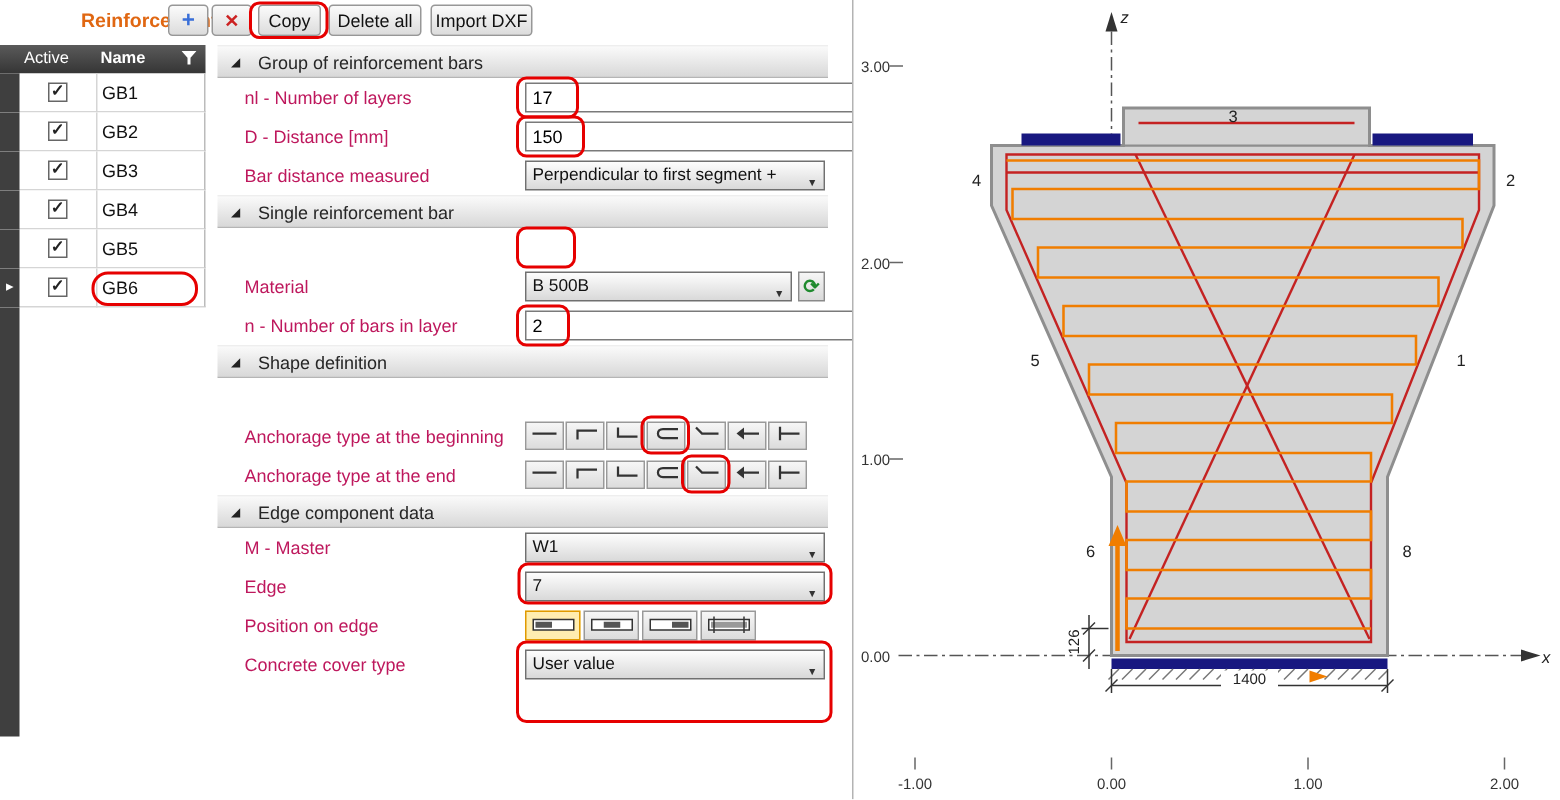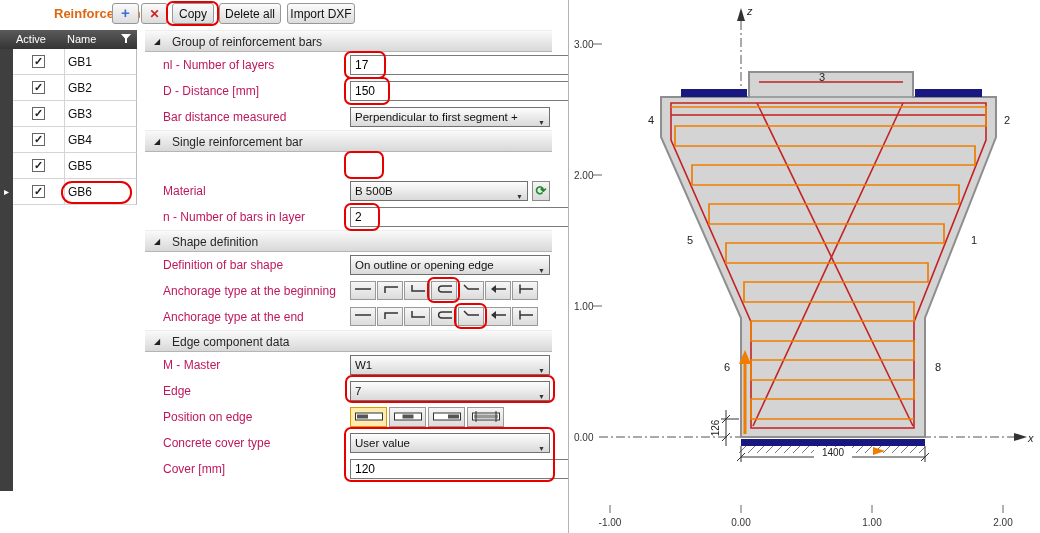--- a/index.html
+++ b/index.html
@@ -9,21 +9,21 @@
   
   .title { position:absolute; left:6px; top:6px; font-size:13px; font-weight:bold; color:#e06712;padding-left:48px; }
   .tbtn { position:absolute; top:3px; height:21px; background:linear-gradient(#fbfbfb,#dcdcdc); border:1px solid #979797; border-radius:3px; font-size:12px; color:#111; text-align:center; line-height:18px; cursor:pointer; }
   .ico-add { color:#3a6fd8; font-weight:bold; font-size:15px; line-height:16px; }
   .ico-del { color:#cc2222; font-weight:bold; font-size:12px; }
 
   
   .rowhdr-strip { position:absolute; left:0; top:30px; width:13px; height:461px; background:#3f3f3f; }
   .t-header { position:absolute; left:0; top:30px; width:137px; height:19px; background:linear-gradient(#5a5a5a,#353535); color:#fff; font-size:11px; }
   .t-header .h-active { position:absolute; left:16px; top:3px; }
-  .t-header .h-name { position:absolute; left:67px; top:3px; }
+  .t-header .h-name { position:absolute; left:67px; top:3px;font-weight:bold; }
   .t-header .h-filter { position:absolute; left:121px; top:4px; }
   .t-row { position:absolute; left:0; width:137px; height:26px; background:#fff; border-bottom:1px solid #d5d5d5; border-right:1px solid #bbb; }
   .t-row .sel { position:absolute; left:0; top:0; width:13px; height:26px; background:#3f3f3f; color:#fff; font-size:10px; text-align:center; line-height:26px; }
   .t-row .cbx { position:absolute; left:32px; top:6px; width:13px; height:13px; border:1px solid #666; background:#fff; font-size:11px; line-height:11px; text-align:center; color:#222; font-weight:bold; }
   .t-row .nm { position:absolute; left:68px; top:6px; font-size:12px; color:#111; }
   .t-row .vline { position:absolute; left:64px; top:0; width:1px; height:26px; background:#d5d5d5; }
 
   
   .props { position:absolute; left:145px; top:30px; width:407px; height:462px; background:#fff; }
   .sec { position:absolute; left:0; width:407px; height:22px; background:linear-gradient(#fafafa,#d8d8d8); border-top:1px solid #eee; border-bottom:1px solid #b5b5b5; }
@@ -144,24 +144,20 @@
     </div>
     <div class="prow" style="top:174px;">
       <span class="lbl">n - Number of bars in layer</span>
       <input class="inp" value="2" style="">
     </div>
 
     <div class="sec" style="top:200px;">
       <span class="tri">◢</span>
       <span class="txt">Shape definition</span>
     </div>
-    <div class="prow" style="top:222px;">
-      <span class="lbl">Definition of bar shape</span>
-      <div class="dd"><span>On outline or opening edge</span><span class="arr">▼</span></div>
-    </div>
     <div class="prow" style="top:248px;">
       <span class="lbl">Anchorage type at the beginning</span>
       <button class="abtn" style="left:205px;"><svg width="20" height="12" viewBox="0 0 20 12">
             <path d="M2,6 H18" stroke="#333" stroke-width="1.5" fill="none"></path>
           </svg></button>
       <button class="abtn" style="left:232px;"><svg width="20" height="12" viewBox="0 0 20 12">
             <path d="M18,4 H5 V10" stroke="#333" stroke-width="1.5" fill="none"></path>
           </svg></button>
       <button class="abtn" style="left:259px;"><svg width="20" height="12" viewBox="0 0 20 12">
             <path d="M18,8 H5 V2" stroke="#333" stroke-width="1.5" fill="none"></path>
@@ -234,24 +230,20 @@
           </svg></button>
       <button class="pbtn" style="left:322px;"><svg width="30" height="14" viewBox="0 0 30 14">
             <rect x="1.5" y="4" width="27" height="7" fill="#fff" stroke="#333"></rect>
             <rect x="3" y="5.5" width="24" height="4" fill="#999"></rect>
             <path d="M5,2 V13 M25,2 V13" stroke="#333"></path>
           </svg></button>
     </div>
     <div class="prow" style="top:400px;">
       <span class="lbl">Concrete cover type</span>
       <div class="dd"><span>User value</span><span class="arr">▼</span></div>
-    </div>
-    <div class="prow" style="top:426px;">
-      <span class="lbl">Cover [mm]</span>
-      <input class="inp" value="120" style="">
     </div>
 
     <div class="annot" style="left:199px;top:21px;width:42px;height:28px;"></div>
     <div class="annot" style="left:199px;top:47px;width:46px;height:28px;"></div>
     <div class="annot" style="left:199px;top:121px;width:40px;height:28px;"></div>
     <div class="annot" style="left:199px;top:173px;width:36px;height:28px;"></div>
     <div class="annot" style="left:282px;top:247px;width:33px;height:26px;"></div>
     <div class="annot" style="left:309px;top:273px;width:33px;height:26px;"></div>
     <div class="annot" style="left:200px;top:345px;width:210px;height:28px;"></div>
     <div class="annot" style="left:199px;top:397px;width:211px;height:55px;"></div>

